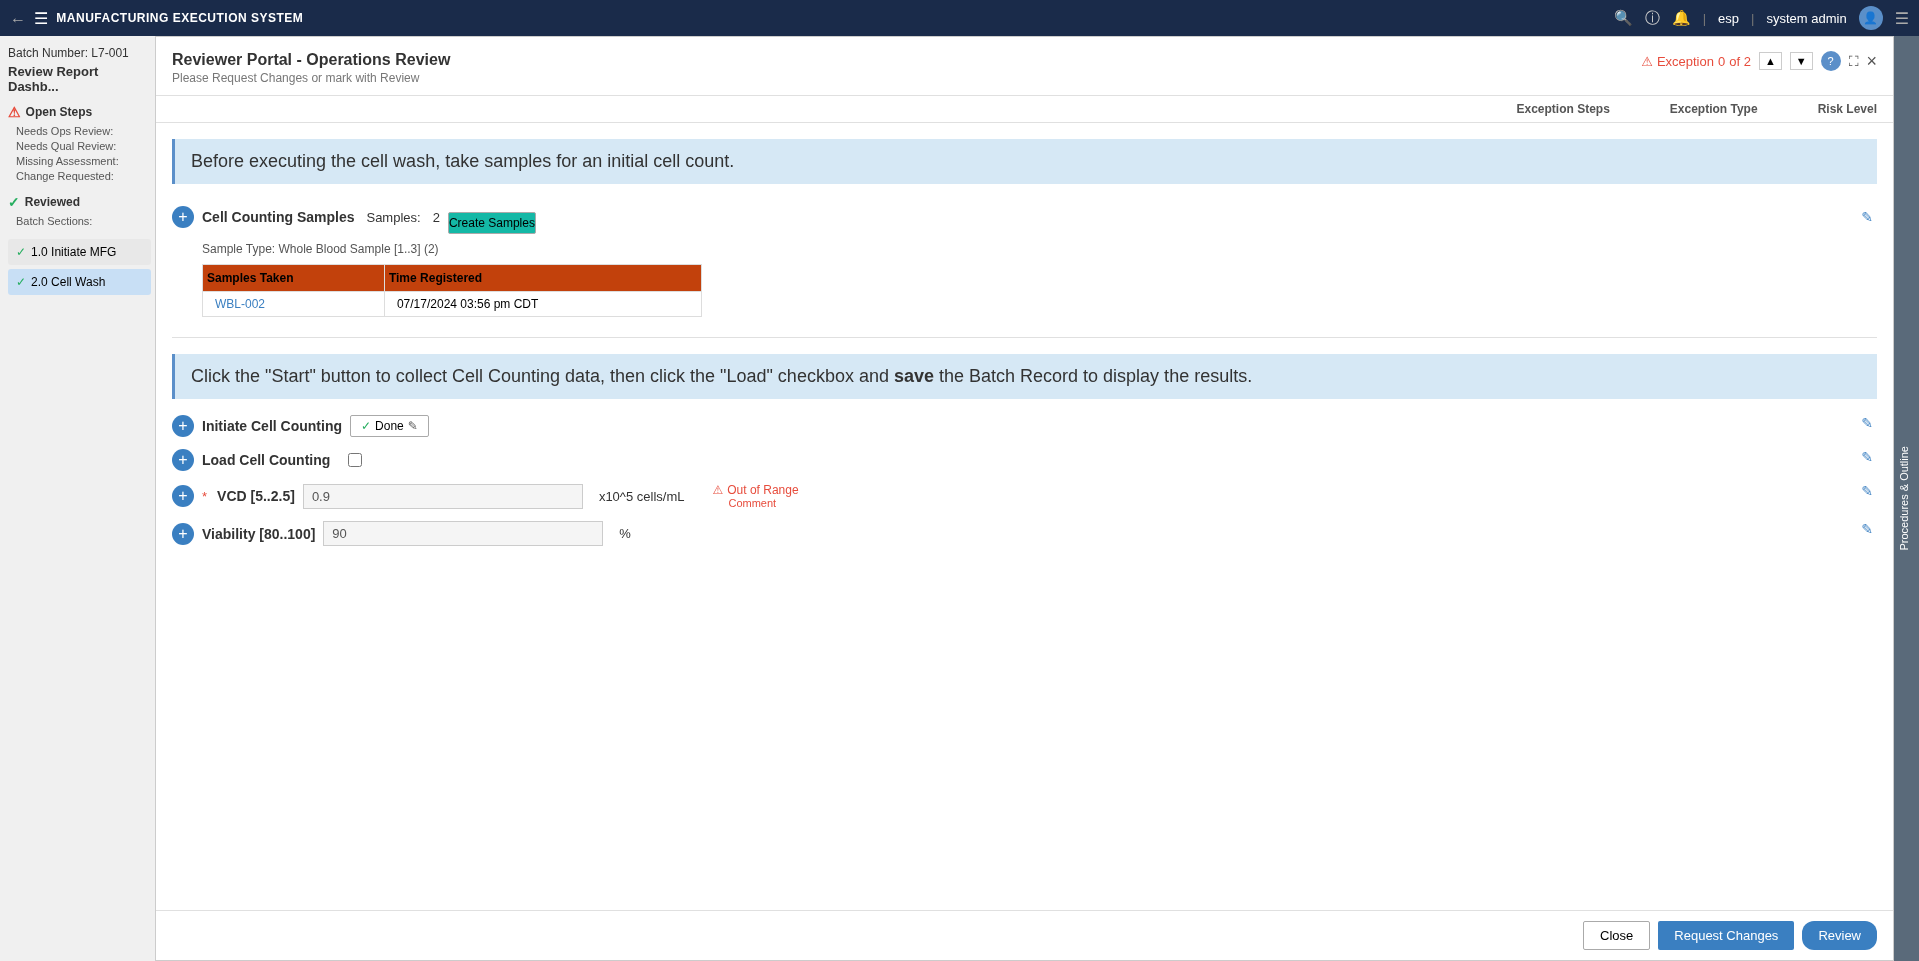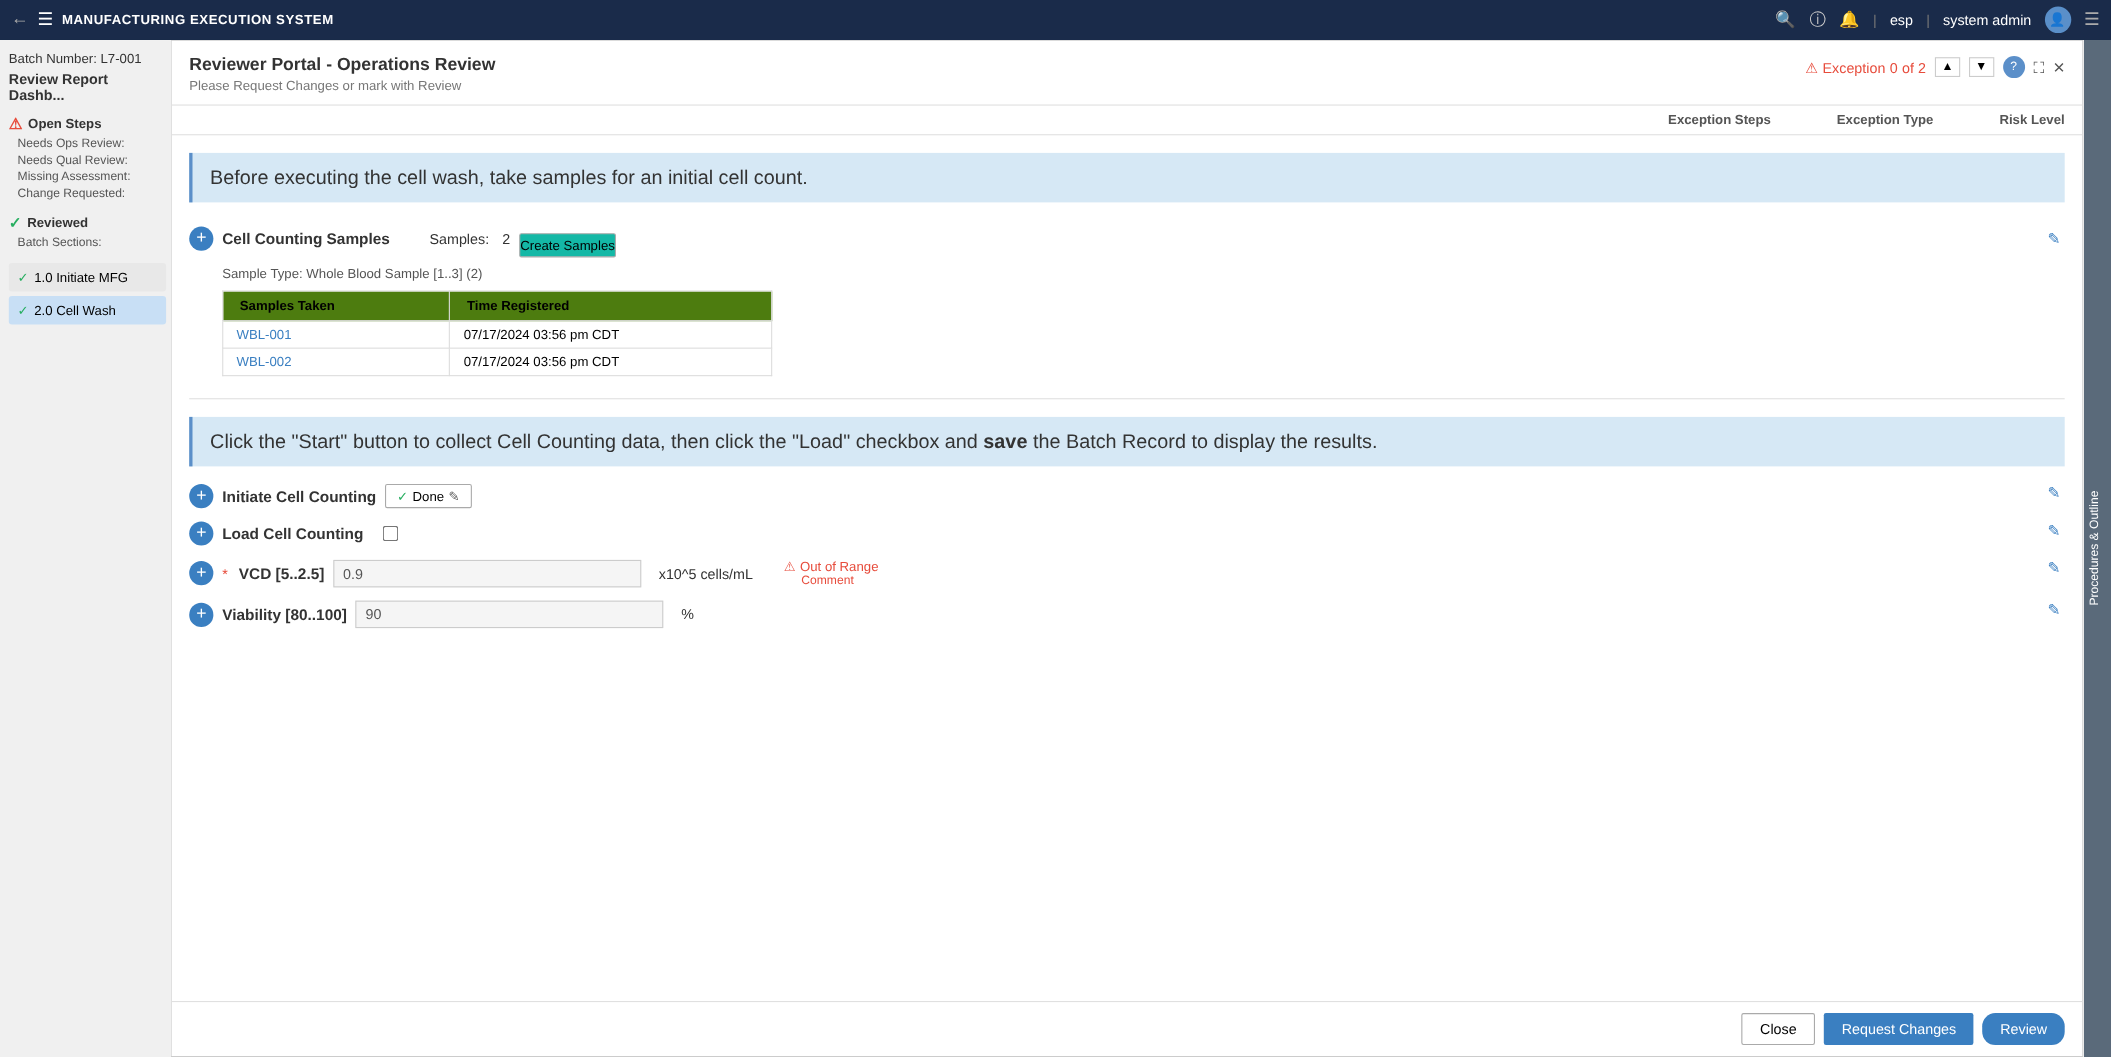--- a/index.html
+++ b/index.html
@@ -197,40 +197,40 @@
       margin-bottom: 8px;
     }
     .section-plus-btn {
       background: #3a7fc1; color: white; border: none;
       border-radius: 50%; width: 22px; height: 22px;
       font-size: 16px; cursor: pointer;
       display: flex; align-items: center; justify-content: center;
       flex-shrink: 0;
     }
     .section-title { font-size: 14px; font-weight: bold; color: #333; }
-    .samples-count { font-size: 13px; color: #333; margin-left: 28px; }
+    .samples-count { font-size: 13px; color: #333; margin-left: 4px; }
     .create-samples-btn {
       background: #14b8a6; border: 1px solid #aaa;
       padding: 3px 0; font-size: 12px; cursor: pointer;
       border-radius: 2px;
       margin-top: 12px;
     }
     .sample-type-text { font-size: 12px; color: #555; margin-left: 30px; margin-bottom: 8px; }
 
     
     .samples-table {
       width: 500px;
       border-collapse: collapse;
       margin-left: 30px;
       font-size: 12px;
     }
     .samples-table th {
-      background: #4d7c0f;
+      background: #c2410c;
       border: 1px solid #ddd;
-      padding: 6px 15px;
+      padding: 6px 4px;
       text-align: left;
       font-weight: bold;
     }
     .samples-table td {
       border: 1px solid #ddd;
       padding: 5px 12px;
     }
     .samples-table td a { color: #3a7fc1; text-decoration: none; }
 
     
@@ -418,24 +418,20 @@
       <div class="sample-type-text">Sample Type: Whole Blood Sample [1..3] (2)</div>
       <table class="samples-table">
         <thead>
           <tr>
             <th>Samples Taken</th>
             <th>Time Registered</th>
           </tr>
         </thead>
         <tbody>
           <tr>
-            <td><a href="#">WBL-001</a></td>
-            <td>07/17/2024 03:56 pm CDT</td>
-          </tr>
-          <tr>
             <td><a href="#">WBL-002</a></td>
             <td>07/17/2024 03:56 pm CDT</td>
           </tr>
         </tbody>
       </table>
     </div>
 
     <hr class="section-divider">
 
     <div class="info-banner">

